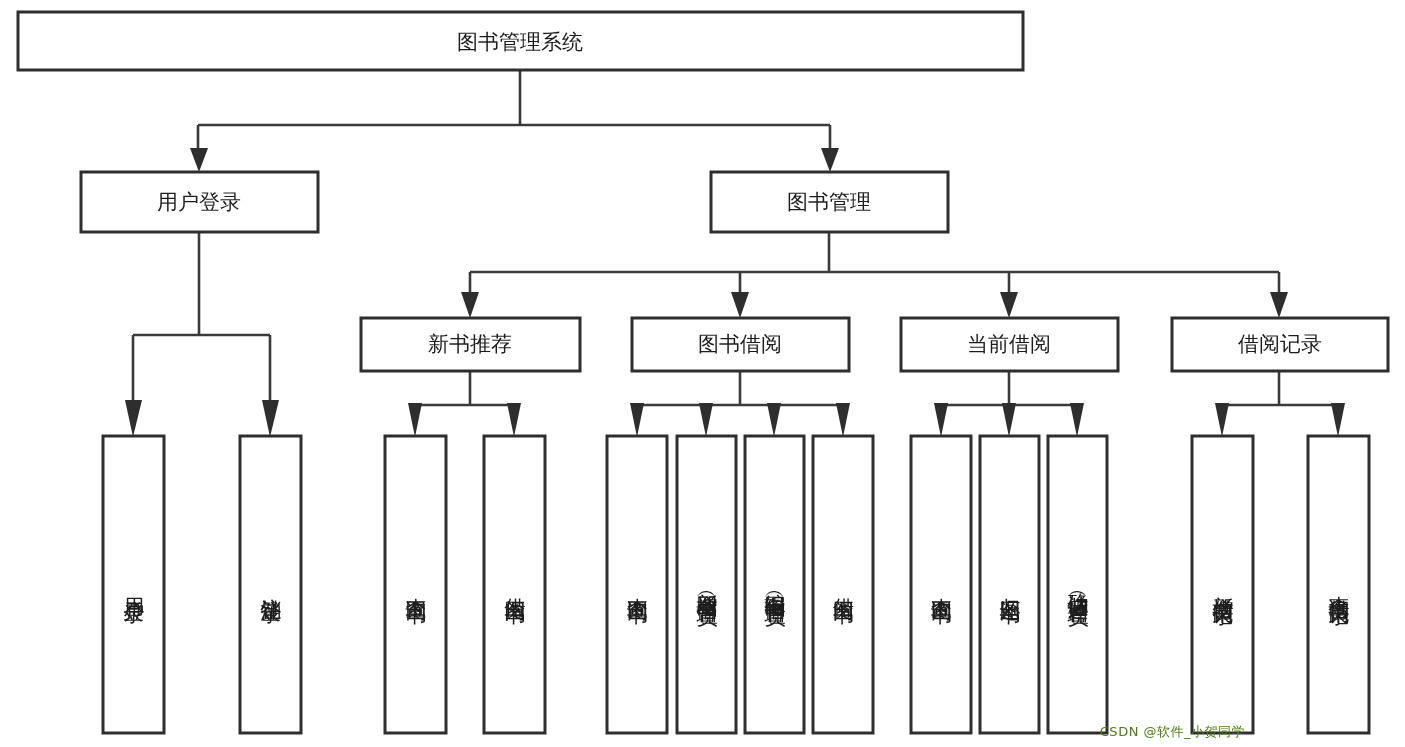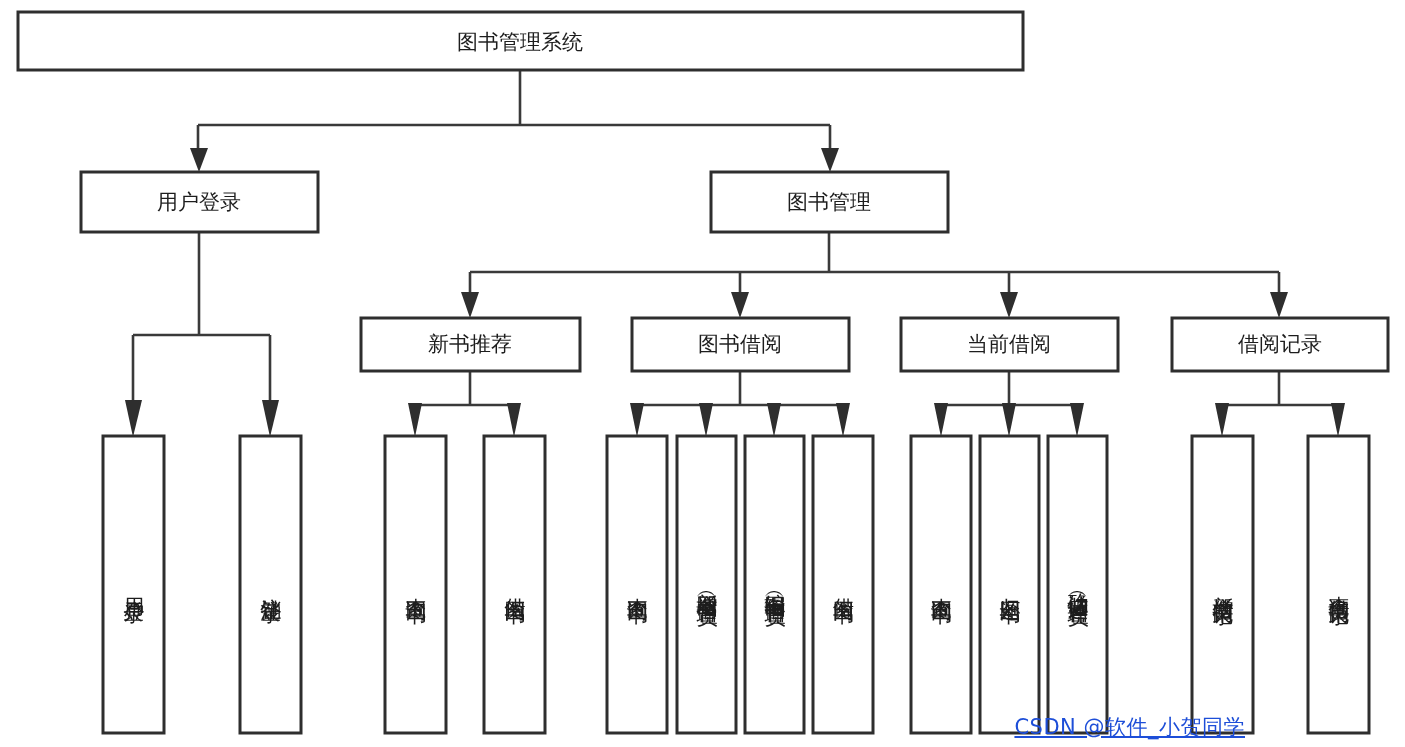--- a/index.html
+++ b/index.html
@@ -61,25 +61,24 @@
     letter-spacing: 2px;
     text-align: center;
     white-space: nowrap;
     pointer-events: none;
   }
   .watermark {
     position: absolute;
     right: 8px;
     bottom: 6px;
     font-family: "DejaVu Sans", "Liberation Sans", sans-serif;
-    font-size: 21px;
-    color: #1d4ed8;
+    font-size: 13px;
+    color: #4d7c0f;
     letter-spacing: 0.5px;
     white-space: nowrap;
-    text-decoration: underline;
   }
 </style>
 </head>
 <body>
 
 <div id="diagram-root">
 
   <svg class="diagram" viewBox="0 0 1405 747">
 
     <g>

